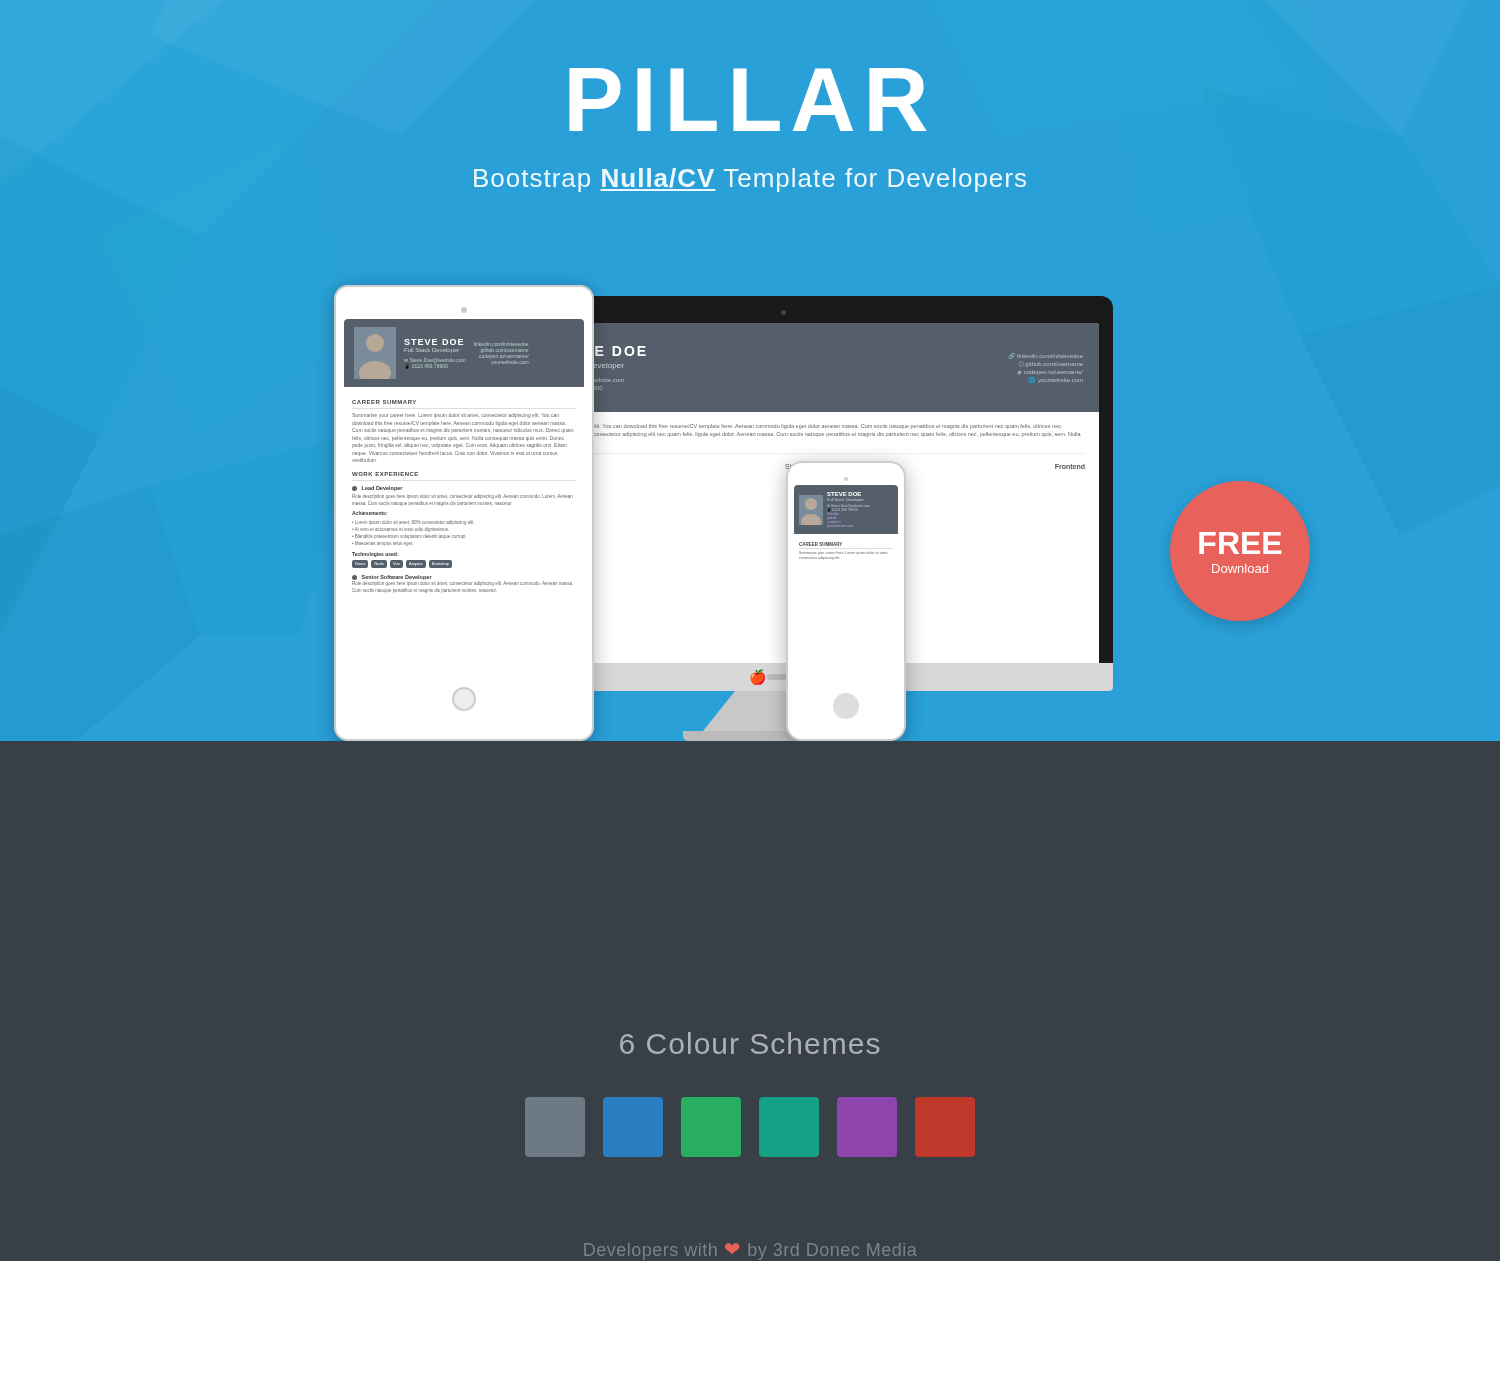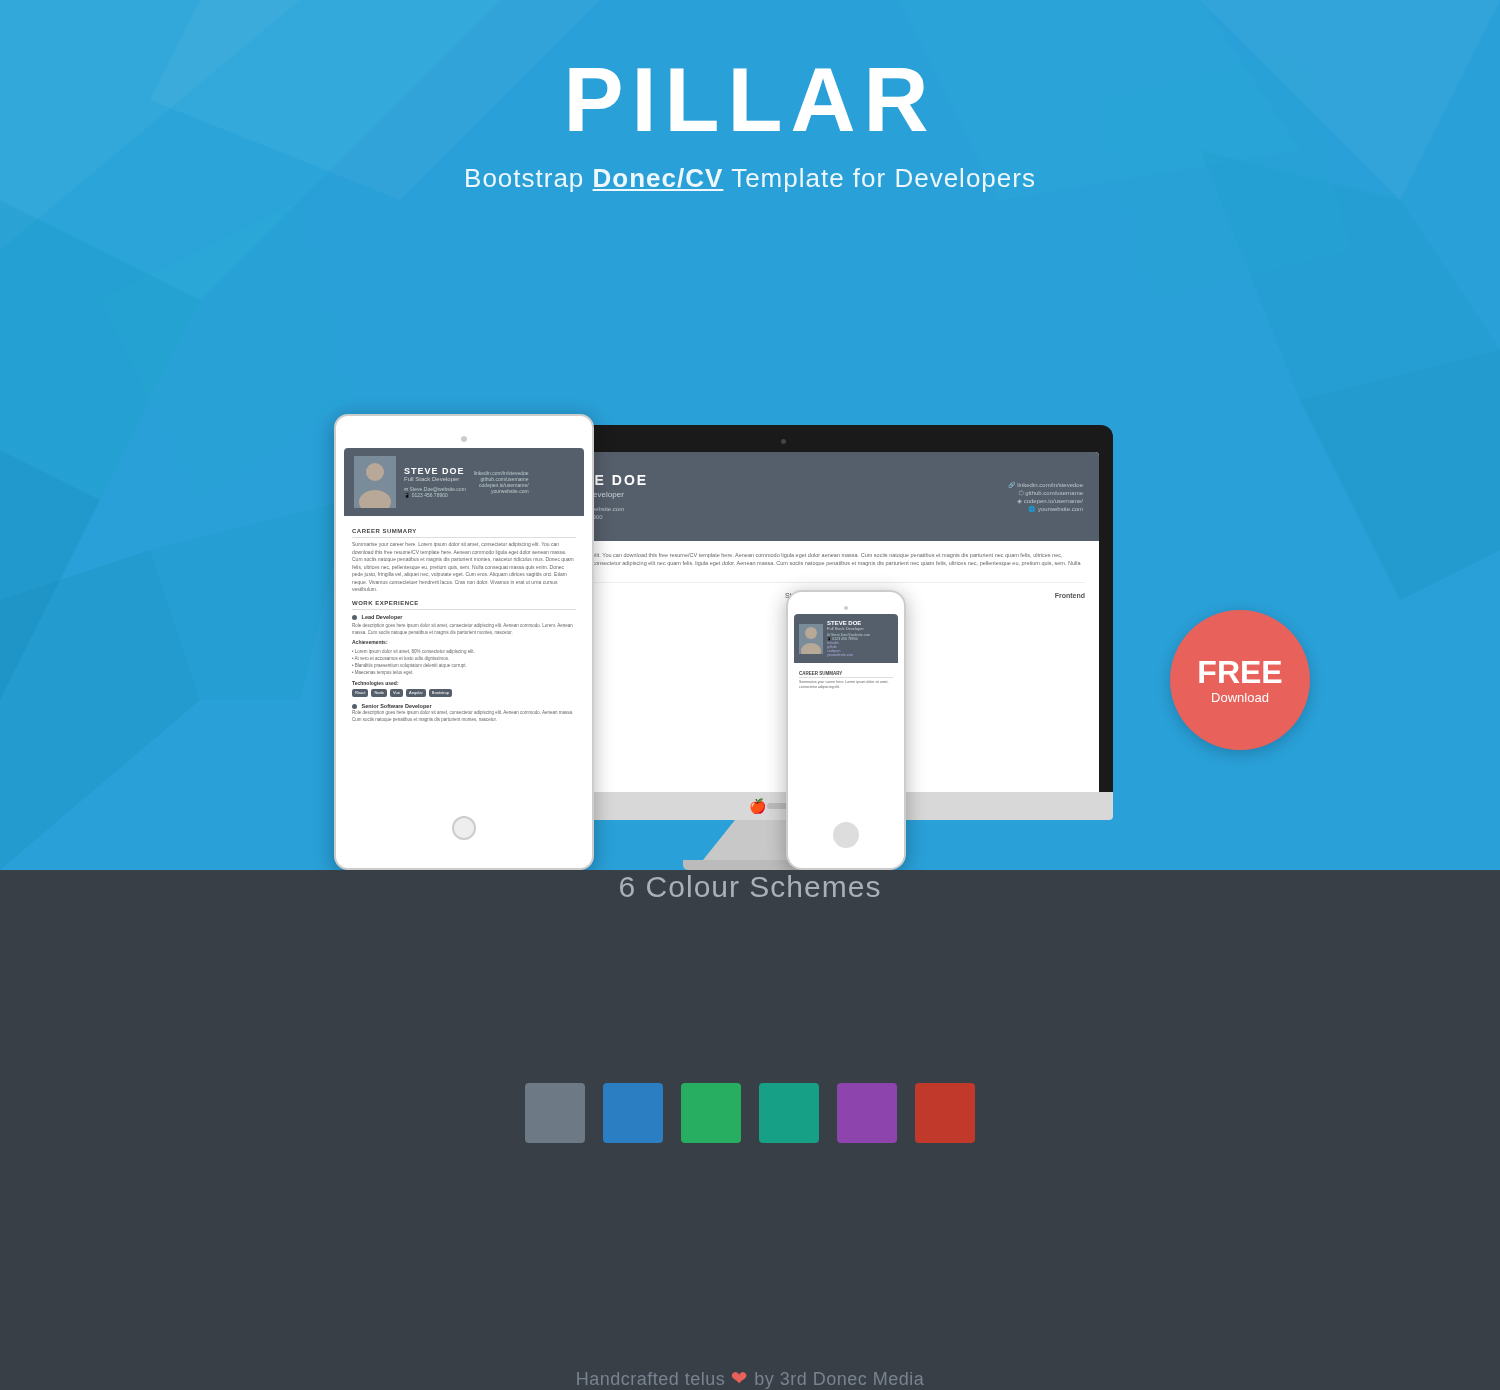--- a/index.html
+++ b/index.html
@@ -7,21 +7,21 @@
       width: 1500px;
       height: 1390px;
       font-family: 'Segoe UI', Arial, sans-serif;
       overflow: hidden;
     }
 
     
     .top-section {
       background: #2196c9;
       width: 100%;
-      height: 870px;
+      height: 741px;
       position: relative;
       overflow: hidden;
       display: flex;
       flex-direction: column;
       align-items: center;
     }
 
     
     .poly-bg {
       position: absolute;
@@ -395,21 +395,21 @@
     }
 
     
     .bottom-section {
       background: #383f47;
       width: 100%;
       height: 520px;
       display: flex;
       flex-direction: column;
       align-items: center;
-      justify-content: space-between;
+      justify-content: flex-end;
       gap: 0;
     }
 
     .colour-schemes-title {
       color: #aab0b8;
       font-size: 30px;
       font-weight: 300;
       margin-bottom: 36px;
       letter-spacing: 1px;
     }
@@ -456,21 +456,21 @@
     <polygon points="1200,0 900,0 1000,200 1300,150" fill="rgba(50,180,220,0.2)"></polygon>
     <polygon points="1400,200 1200,150 1300,400 1500,350" fill="rgba(30,160,200,0.3)"></polygon>
     <polygon points="1500,350 1300,400 1400,600 1500,550" fill="rgba(20,140,180,0.25)"></polygon>
     <polygon points="100,300 300,200 350,400 200,500" fill="rgba(40,170,210,0.2)"></polygon>
     <polygon points="1100,100 1300,50 1350,250 1150,300" fill="rgba(40,170,210,0.15)"></polygon>
   </svg>
 
   <div class="title-area">
     <h1 class="main-title">PILLAR</h1>
     <p class="subtitle">
-      Bootstrap <strong>Donec/CV</strong> Template for Developers
+      Bootstrap <strong>Nulla/CV</strong> Template for Developers
     </p>
   </div>
 
   <div class="devices-area">
 
     <div class="imac">
       <div class="imac-screen-outer">
 
         <div style="width:5px;height:5px;background:#444;border-radius:50%;margin:0 auto 8px;"></div>
         <div class="imac-screen-inner">
@@ -632,17 +632,17 @@
   <div class="colour-swatches">
     <div class="swatch" style="background:#6d7a85;"></div>
     <div class="swatch" style="background:#2b7ec1;"></div>
     <div class="swatch" style="background:#27ae60;"></div>
     <div class="swatch" style="background:#16a085;"></div>
     <div class="swatch" style="background:#8e44ad;"></div>
     <div class="swatch" style="background:#c0392b;"></div>
   </div>
 
   <p class="footer-text">
-    <span>Handcrafted telus</span>
+    <span>Developers with</span>
     <span class="heart"> ❤ </span>
     <span>by 3rd Donec Media</span>
   </p>
 </div>
 
 </body></html>

